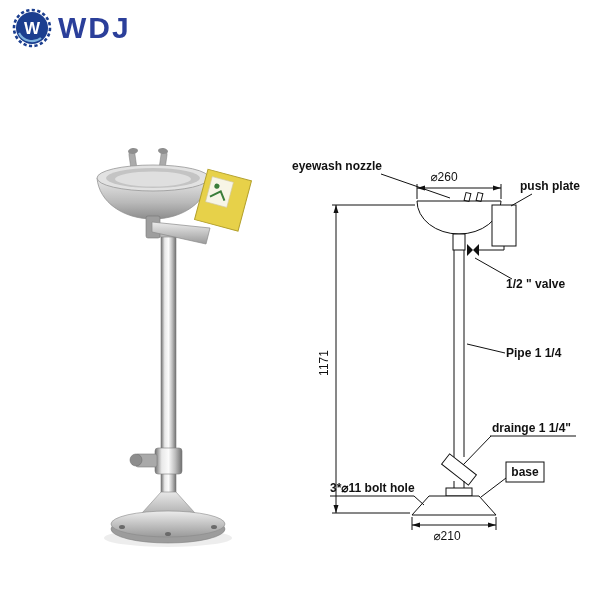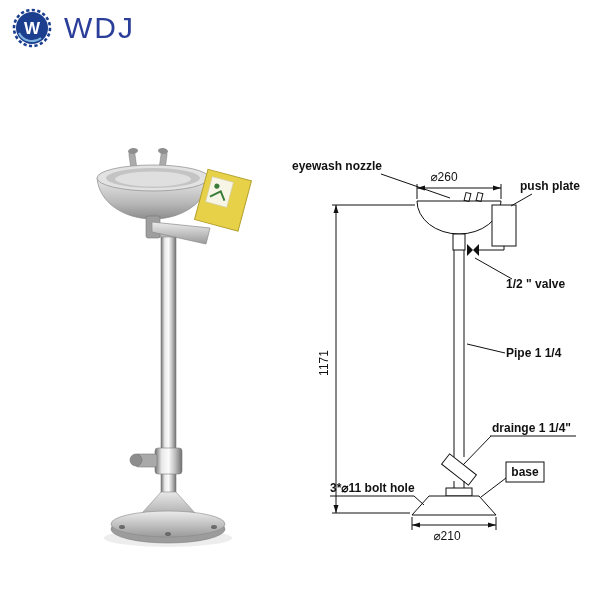--- a/index.html
+++ b/index.html
@@ -8,22 +8,22 @@
     background: #ffffff;
     font-family: "Liberation Sans", sans-serif;
     position: relative;
     overflow: hidden;
   }
   .canvas { position: absolute; inset: 0; width: 600px; height: 600px; background: #fff; }
 
   
   .logo { position: absolute; left: 12px; top: 8px; display: flex; align-items: center; gap: 6px; }
   .logo-text {
-    font-size: 30px; font-weight: normal; color: #2b3f9a;
-    letter-spacing: 2px; line-height: 40px; margin-left: 6px;
+    font-size: 30px; font-weight: bold; color: #2b3f9a;
+    letter-spacing: 2px; line-height: 40px;
   }
 
   
   .photo { position: absolute; left: 50px; top: 130px; width: 230px; height: 430px; margin: 0; }
 
   
   .drawing { position: absolute; left: 276px; top: 140px; width: 320px; height: 400px; margin: 8px; }
 
   svg text { font-family: "Liberation Sans", sans-serif; }
 </style>

